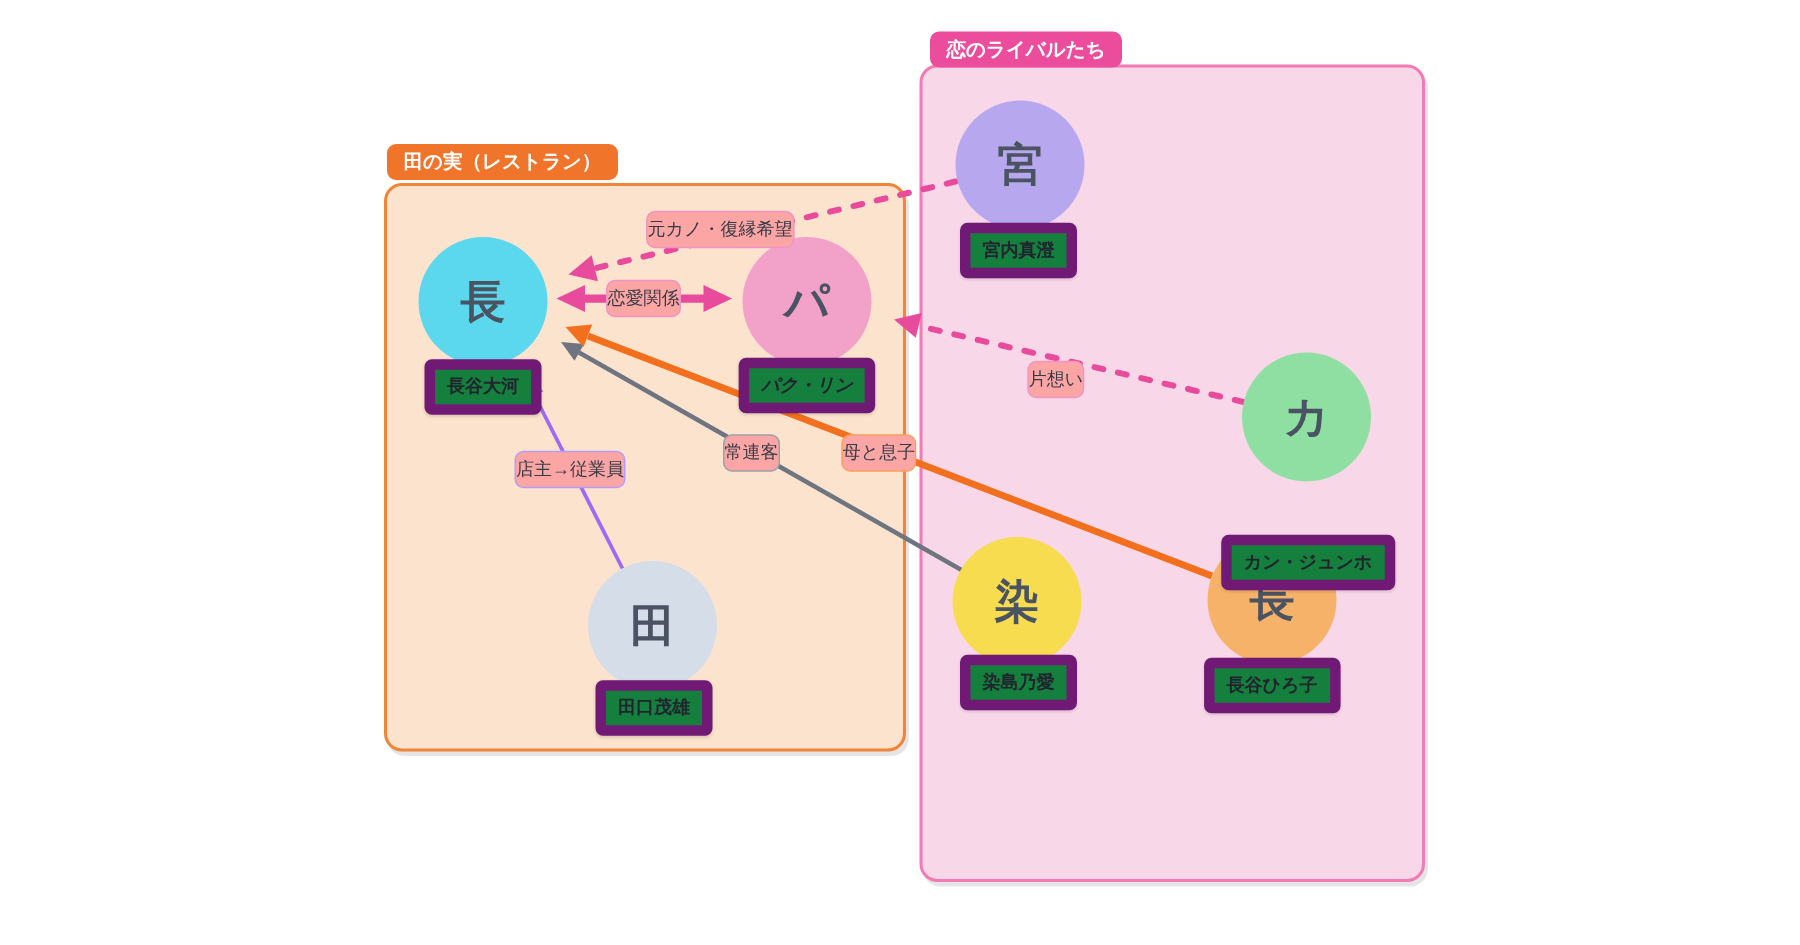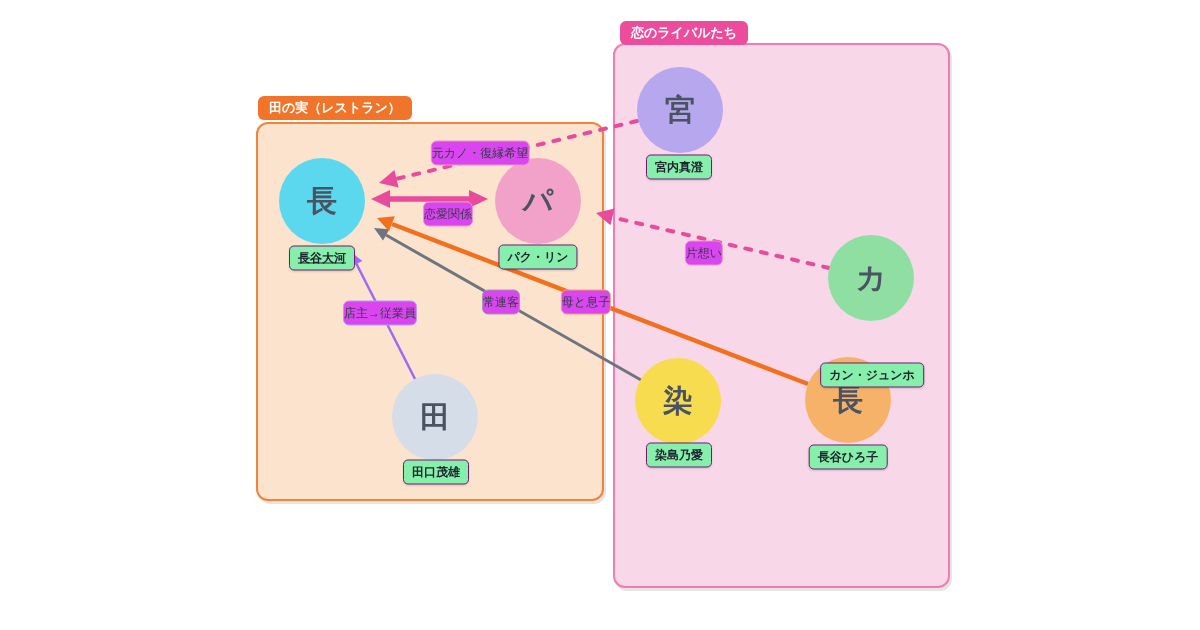--- a/index.html
+++ b/index.html
@@ -16,27 +16,27 @@
     padding:4px 11px;border-radius:6px;line-height:1.25;white-space:nowrap;
   }
   .arrows{position:absolute;left:0;top:0;z-index:2;}
   .char{
     position:absolute;width:86px;height:86px;border-radius:50%;z-index:3;
     display:flex;align-items:center;justify-content:center;
     font-size:30px;font-weight:bold;color:#4A5361;
   }
   .name-label{
     position:absolute;transform:translate(-50%,-50%);z-index:4;
-    background:#86efac;border:1px solid #701a75;border-radius:5px;
+    background:#15803d;border:7px solid #701a75;border-radius:5px;
     padding:3px 8px;font-size:12px;font-weight:bold;color:#20242E;
     white-space:nowrap;box-shadow:0 1px 2px rgba(0,0,0,0.12);
   }
   .rel-label{
     position:absolute;transform:translate(-50%,-50%);z-index:5;
-    background:#d946ef;border:1.5px solid;border-radius:6px;
+    background:#fca5a5;border:1.5px solid;border-radius:6px;
     padding:3px 0;font-size:12px;font-weight:500;color:#363B46;
     white-space:nowrap;
   }
 </style>
 </head>
 <body>
 
 <div class="canvas">
 
   <div class="group-box" style="left: 256px; top: 122px; width: 344px; height: 375px; background-color: rgb(252, 227, 206); border-color: rgb(240, 132, 56);"></div>
@@ -94,28 +94,28 @@
   <div class="char" style="left: 828px; top: 235px; background-color: rgb(143, 223, 163); color: rgb(74, 83, 97);">
     <span>カ</span>
   </div>
   <div class="char" style="left: 635px; top: 358px; background-color: rgb(248, 220, 79); color: rgb(74, 83, 97);">
     <span>染</span>
   </div>
   <div class="char" style="left: 805px; top: 357px; background-color: rgb(246, 178, 105); color: rgb(74, 83, 97);">
     <span>長</span>
   </div>
 
-  <div class="name-label" style="left:322px;top:258px;text-decoration:underline;">長谷大河</div>
-  <div class="name-label" style="left:538px;top:257px;">パク・リン</div>
+  <div class="name-label" style="left:322px;top:258px;">長谷大河</div>
+  <div class="name-label" style="left:538px;top:257px;font-style:italic;">パク・リン</div>
   <div class="name-label" style="left:436px;top:472px;text-align:center;">田口茂雄</div>
   <div class="name-label" style="left:679px;top:167px;">宮内真澄</div>
   <div class="name-label" style="left:872px;top:333px;margin-top:42px;">カン・ジュンホ</div>
   <div class="name-label" style="left:679px;top:455px;">染島乃愛</div>
   <div class="name-label" style="left:848px;top:457px;">長谷ひろ子</div>
 
   <div class="rel-label" style="left: 480px; top: 153px; border-color: rgb(241, 147, 197);">元カノ・復縁希望</div>
-  <div class="rel-label" style="left: 429px; top: 214px; border-color: rgb(241, 147, 197); margin-left: 19px;">恋愛関係</div>
+  <div class="rel-label" style="left: 429px; top: 199px; border-color: rgb(241, 147, 197);">恋愛関係</div>
   <div class="rel-label" style="left: 704px; top: 253px; border-color: rgb(241, 147, 197);">片想い</div>
   <div class="rel-label" style="left: 380px; top: 313px; border-color: rgb(183, 156, 247);">店主→従業員</div>
   <div class="rel-label" style="left: 501px; top: 302px; border-color: rgb(154, 160, 168);">常連客</div>
   <div class="rel-label" style="left: 586px; top: 302px; border-color: rgb(248, 160, 92); text-align: center;">母と息子</div>
 
 </div>
 
 </body></html>

